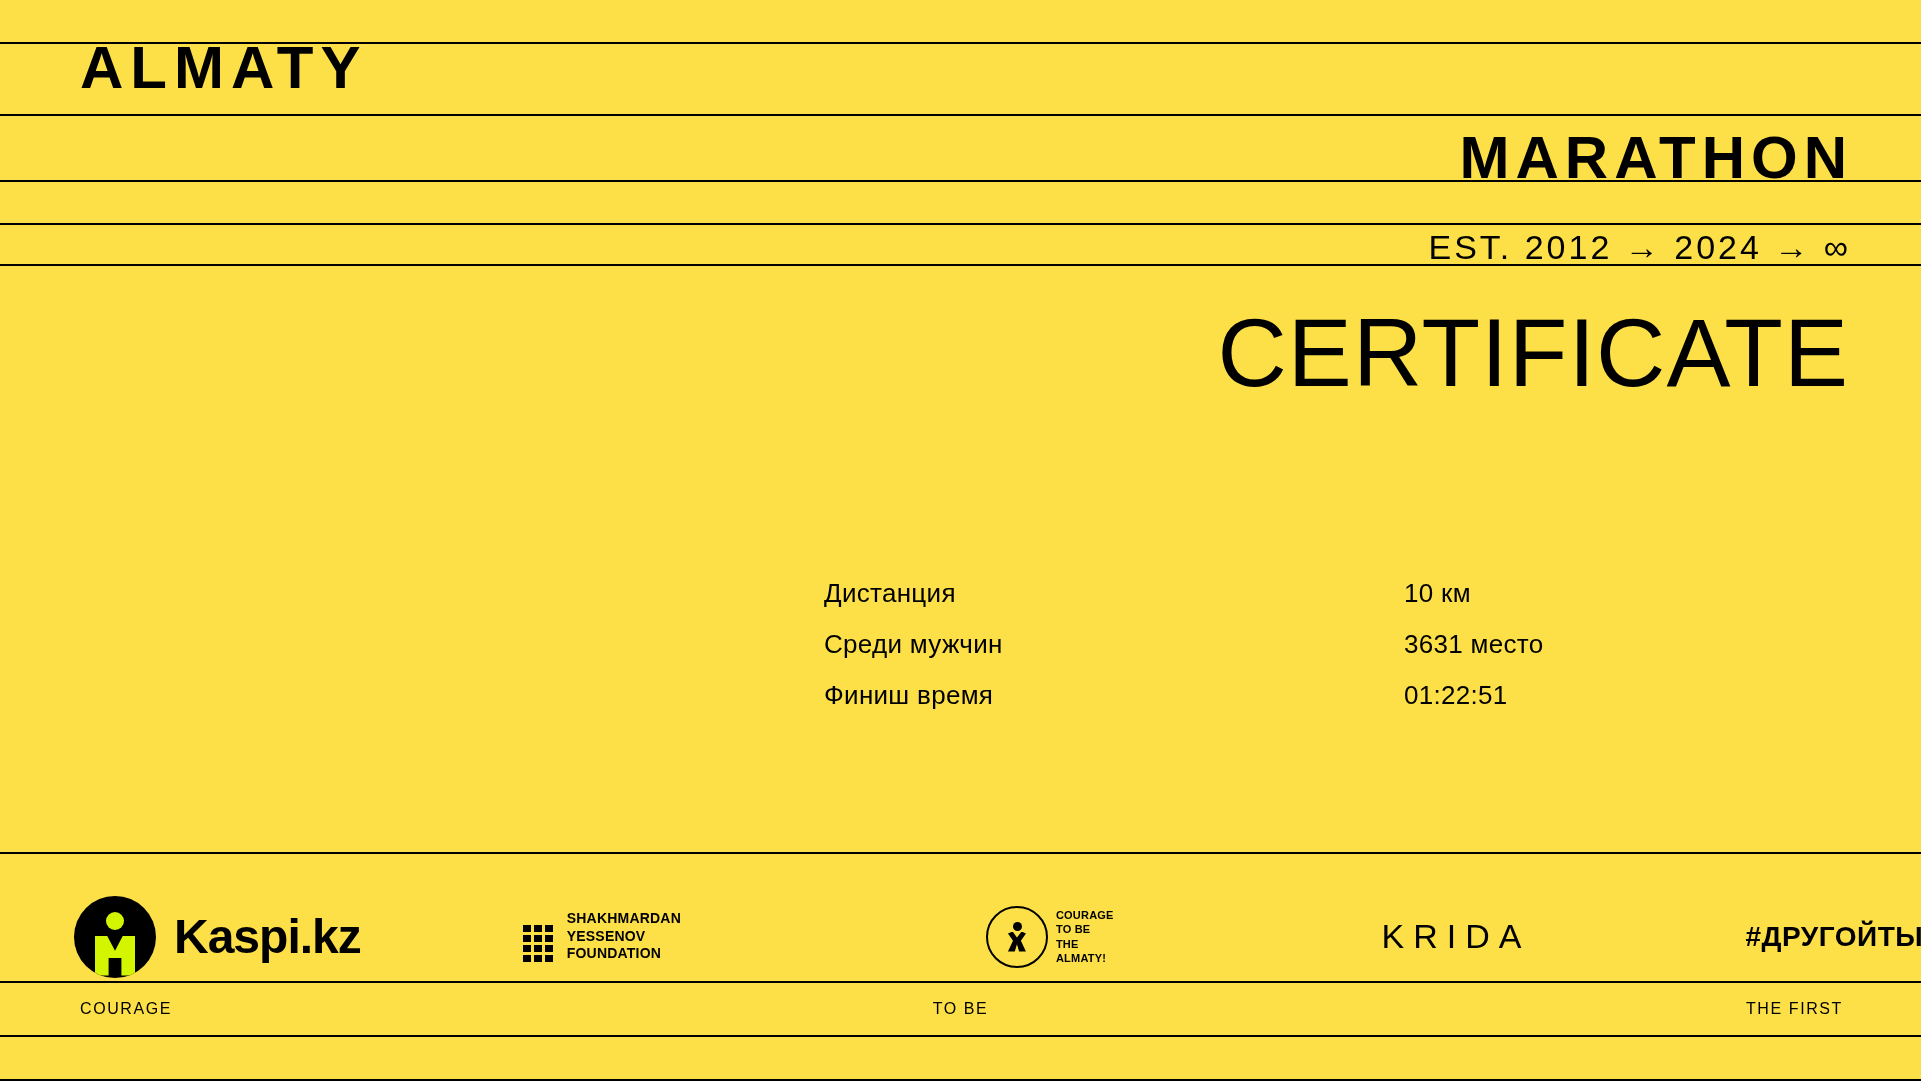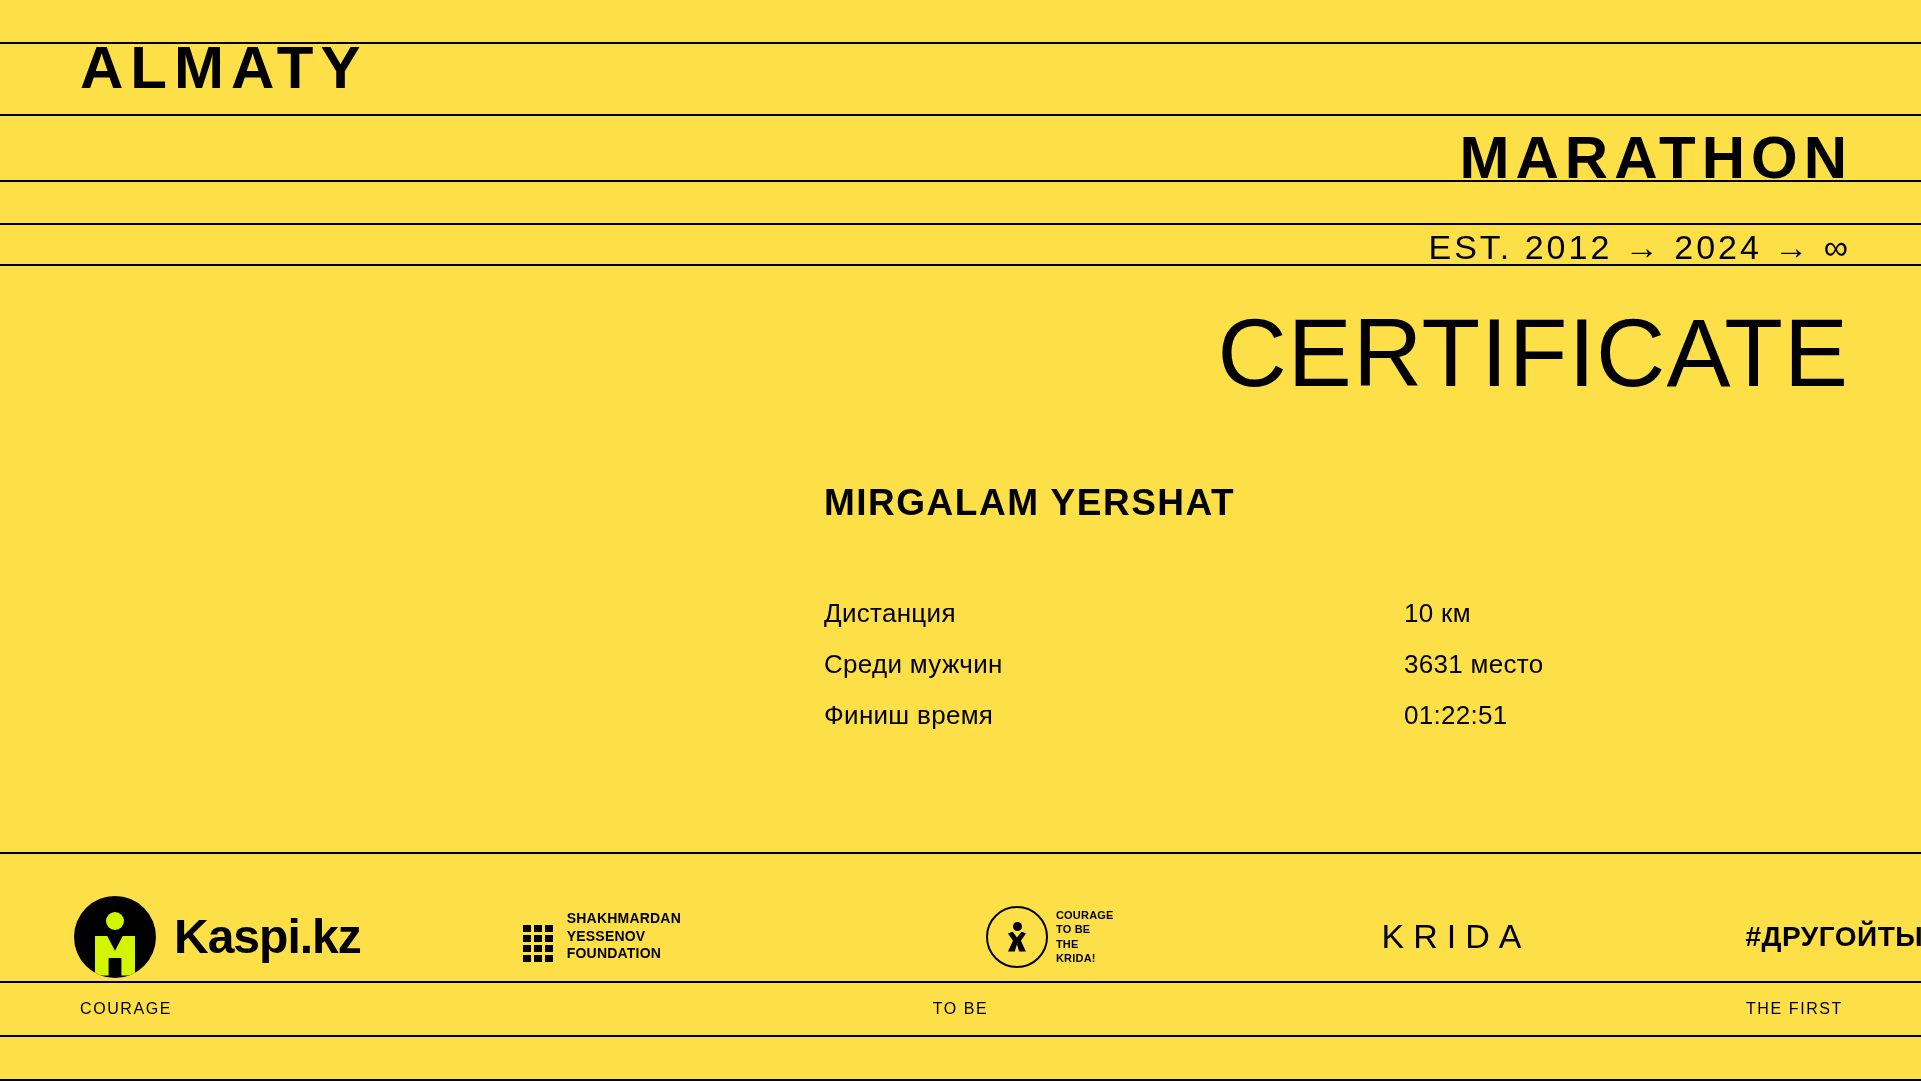--- a/index.html
+++ b/index.html
@@ -86,21 +86,21 @@
     line-height: 1;
   }
   .details {
     position: absolute;
     top: 578px;
     left: 824px;
     width: 840px;
   }
   .row {
     display: flex;
-    align-items: flex-end;
+    align-items: flex-start;
     height: 51px;
     font-size: 26px;
     font-weight: 400;
     letter-spacing: 0.3px;
   }
   .row .label { width: 580px; }
   .row .value { flex: 1; }
 
   
   .sponsors {
@@ -282,21 +282,20 @@
   <div class="rule r6"></div>
   <div class="rule r7"></div>
   <div class="rule r8"></div>
   <div class="rule r9"></div>
 
   <div class="brand-almaty">ALMATY</div>
   <div class="brand-marathon">MARATHON</div>
   <div class="brand-est">EST. 2012 → 2024 → ∞</div>
 
   <div class="title">CERTIFICATE</div>
-  <div class="athlete">MIRGALAM YERSHAT</div>
 
   <div class="details">
     <div class="row">
       <div class="label">Дистанция</div>
       <div class="value">10 км</div>
     </div>
     <div class="row">
       <div class="label">Среди мужчин</div>
       <div class="value">3631 место</div>
     </div>
@@ -340,21 +339,21 @@
       <div class="cf-badge">
         <div class="ring"></div>
         <div class="person">
           <div class="head"></div>
           <div class="body"></div>
         </div>
       </div>
       <div class="cf-text">
         <div>COURAGE</div>
         <div>TO BE</div>
-        <div>THE KRIDA!</div>
+        <div>THE ALMATY!</div>
       </div>
     </div>
 
     <div class="krida">KRIDA</div>
 
     <div class="drugoity">#ДРУГОЙТЫ</div>
 
   </div>
 
   <div class="footer">

